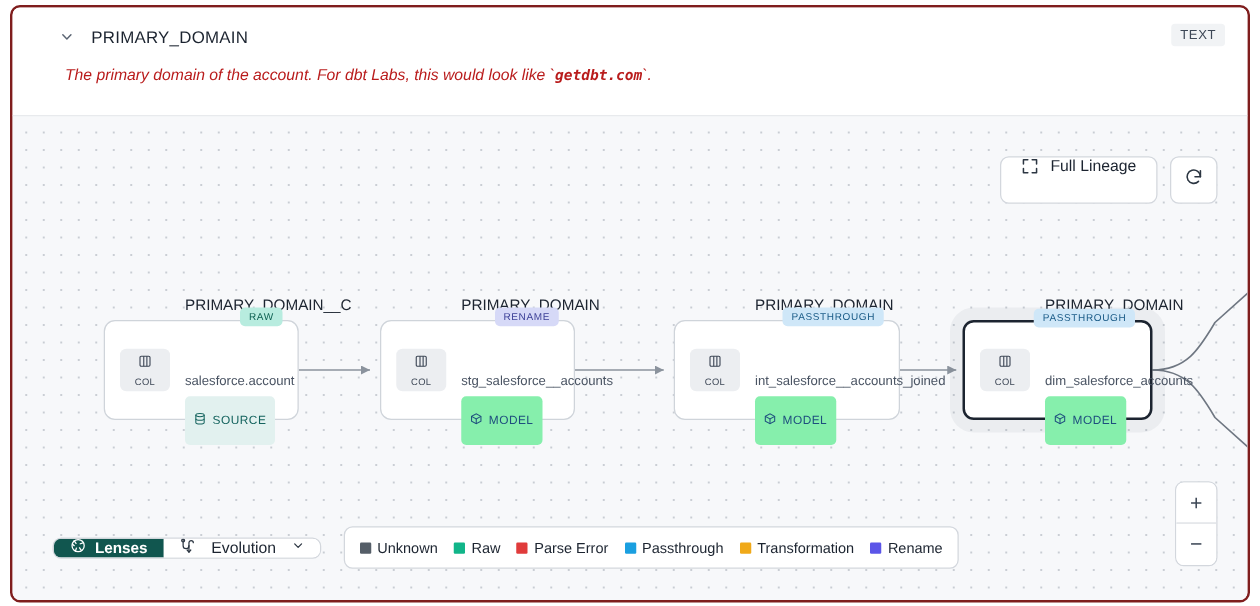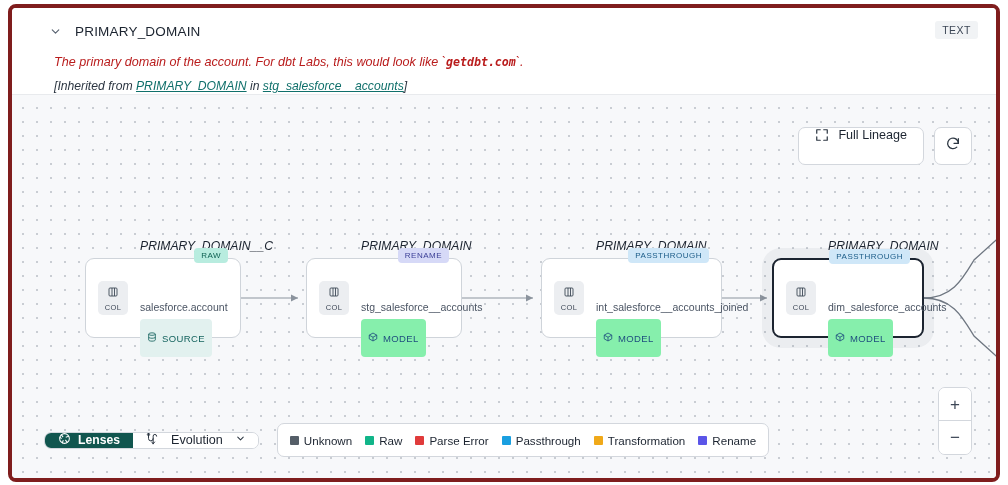--- a/index.html
+++ b/index.html
@@ -12,21 +12,21 @@
     -webkit-font-smoothing: antialiased;
   }
 
   .panel {
     position: absolute;
     left: 8px;
     top: 4px;
     width: 992px;
     height: 478px;
     background: #ffffff;
-    border: 4px solid #7f1d1d;
+    border: 2px solid #7f1d1d;
     border-radius: 8px;
     overflow: hidden;
   }
 
   
   .header {
     position: relative;
     height: 86px;
     padding: 12px 18px 0 20px;
     background: #ffffff;
@@ -186,21 +186,21 @@
     align-items: center;
     padding-left: 12px;
     cursor: pointer;
   }
   .node.selected {
     border: 2px solid #1c2430;
     box-shadow: 0 0 0 10px rgba(90,100,115,0.07);
   }
 
   .col-chip {
-    width: 30px;
+    width: 40px;
     height: 34px;
     background: #eceef1;
     border-radius: 5px;
     display: flex;
     flex-direction: column;
     align-items: center;
     justify-content: center;
     gap: 1px;
     flex: 0 0 auto;
   }
@@ -208,21 +208,20 @@
     font-size: 7.5px;
     color: #3d4756;
     letter-spacing: .3px;
   }
 
   .node-body { margin-left: 12px; }
   .node-name {
     font-size: 12.2px;
     color: #1c2430;
     margin-bottom: 3px;
-    font-style: italic;
   }
   .node-sub {
     font-size: 10.5px;
     color: #4a5463;
     margin-bottom: 6px;
     margin-top: 48px;
   }
   .kind-chip {
     display: inline-flex;
     align-items: center;
@@ -323,23 +322,20 @@
           </svg>
       </span>
       <span class="col-title">PRIMARY_DOMAIN</span>
     </div>
     <span class="type-badge">TEXT</span>
 
     <div class="desc">
       <span>The primary domain of the account. For dbt Labs, this would look like `</span><code>getdbt.com</code><span>`.</span>
     </div>
 
-    <div class="inherited">
-      <span>[Inherited from </span><a href="#">PRIMARY_DOMAIN</a><span> in </span><a href="#">stg_salesforce__accounts</a><span>]</span>
-    </div>
   </div>
 
   <div class="canvas">
 
     <svg class="edges" width="992" height="391">
       <defs>
         <marker id="arrow" markerWidth="7" markerHeight="7" refX="6" refY="3" orient="auto">
           <path d="M0,0 L6,3 L0,6 z" fill="#8b939d"></path>
         </marker>
       </defs>

